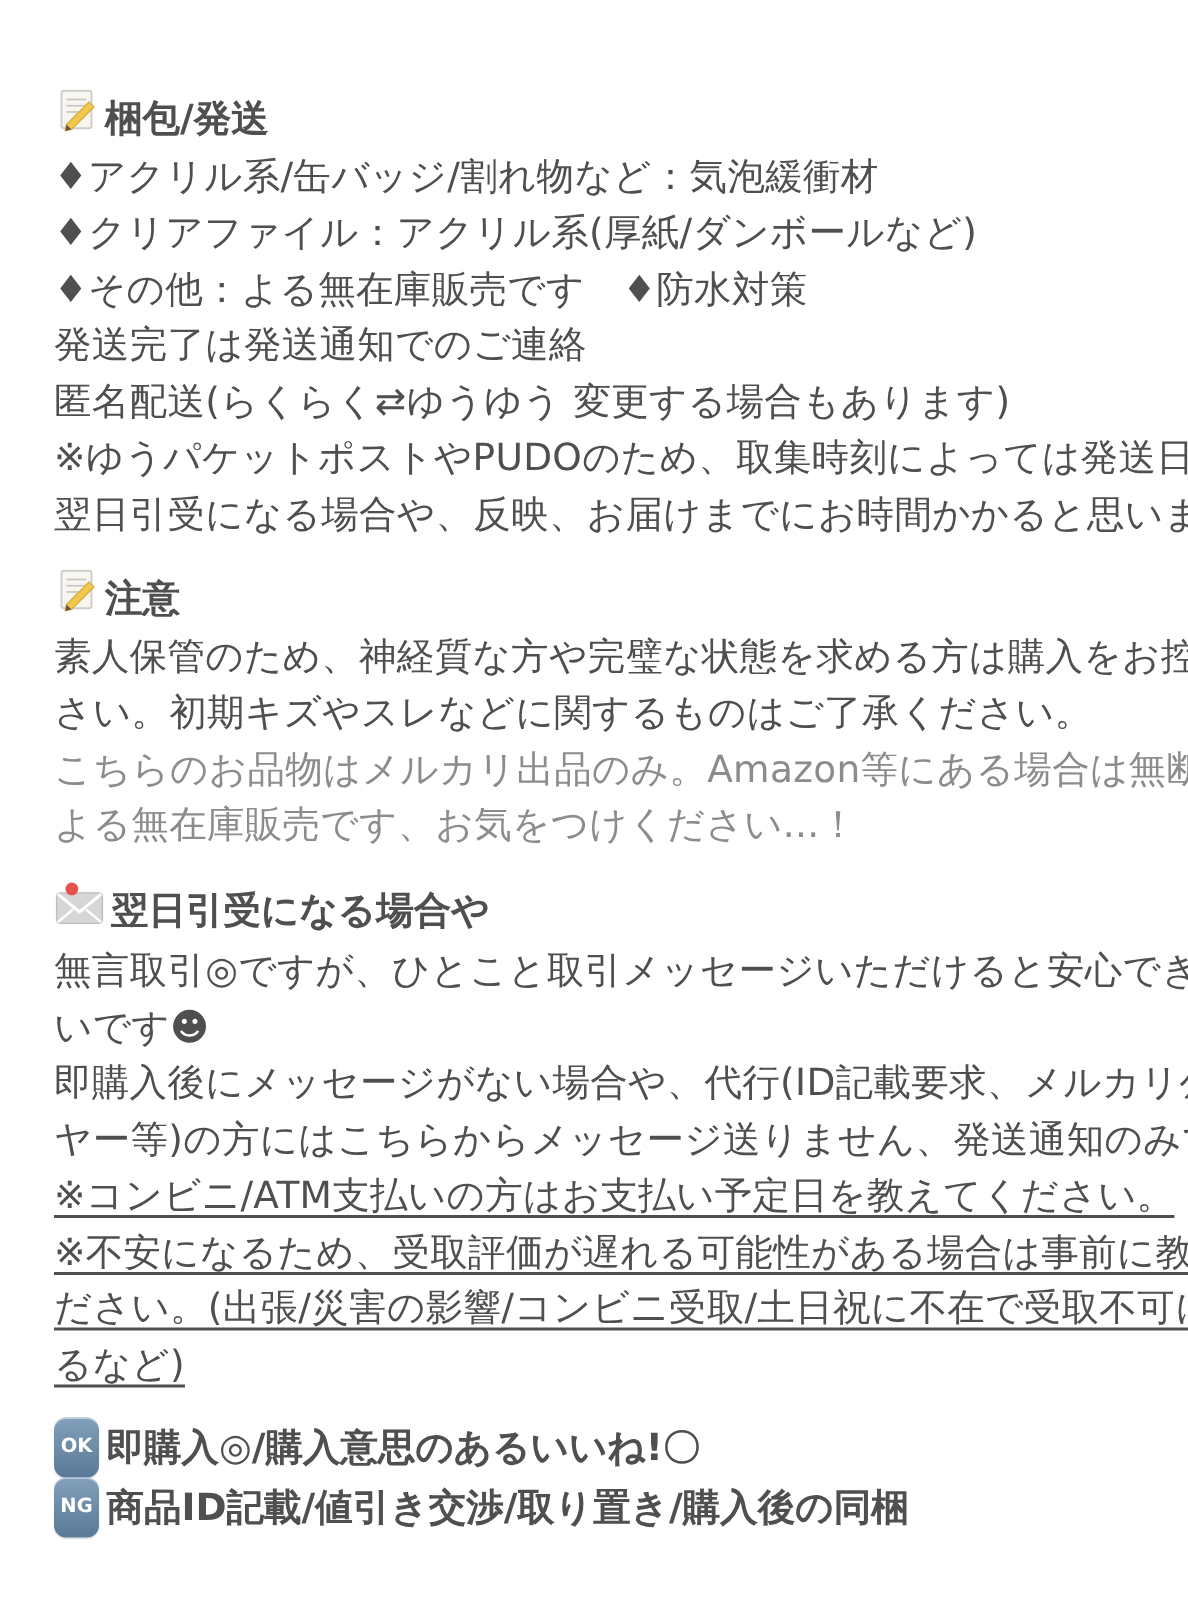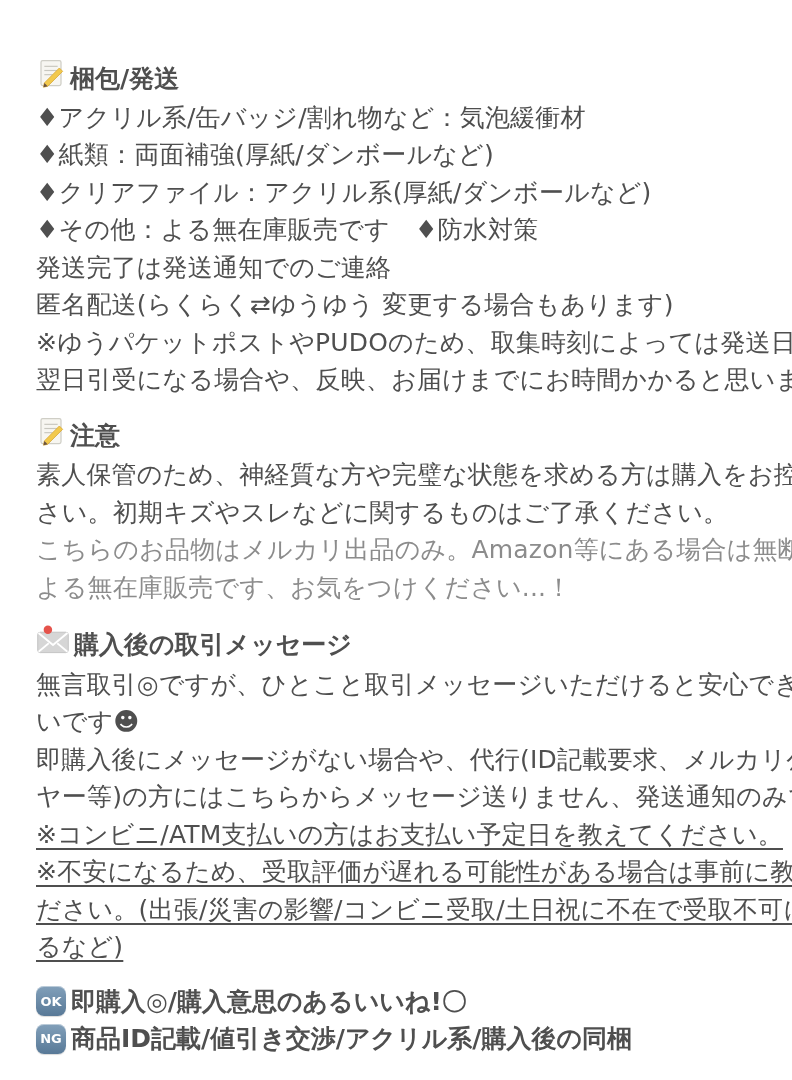--- a/index.html
+++ b/index.html
@@ -48,21 +48,21 @@
     line-height: 37.5px;
     font-weight: bold;
     white-space: nowrap;
   }
   .badges { margin-top: 17px; }
   .sq-badge {
     display: inline-flex;
     align-items: center;
     justify-content: center;
     width: 30px;
-    height: 30px;
+    height: 40px;
     border-radius: 8px;
     background: linear-gradient(#82a0ba, #587997);
     box-shadow: inset 0 1px 0 rgba(255,255,255,.45), 0 1px 1px rgba(0,0,0,.15);
     color: #ffffff;
     font-size: 13px;
     font-weight: bold;
     letter-spacing: 0;
   }
 </style>
 </head>
@@ -78,21 +78,20 @@
           <line x1="10" y1="10" x2="26" y2="10" stroke="#c8c7bf" stroke-width="1.4"></line>
           <line x1="10" y1="15" x2="26" y2="15" stroke="#c8c7bf" stroke-width="1.4"></line>
           <line x1="10" y1="20" x2="20" y2="20" stroke="#c8c7bf" stroke-width="1.4"></line>
           <polygon points="28,12 32,16 14,34 9,35 10,30" fill="#f2c94c" stroke="#d9a93a" stroke-width="1"></polygon>
           <polygon points="9,35 10,30 14,34" fill="#6b5340"></polygon>
         </svg>
       </span>
       <span class="title">梱包/発送</span>
     </div>
     <div class="line">♦アクリル系/缶バッジ/割れ物など：気泡緩衝材</div>
-    <div class="line">♦紙類：両面補強(厚紙/ダンボールなど)</div>
     <div class="line">♦クリアファイル：アクリル系(厚紙/ダンボールなど)</div>
     <div class="line">♦その他：よる無在庫販売です　♦防水対策</div>
     <div class="line">発送完了は発送通知でのご連絡</div>
     <div class="line">匿名配送(らくらく⇄ゆうゆう 変更する場合もあります)</div>
     <div class="line">※ゆうパケットポストやPUDOのため、取集時刻によっては発送日(通知)の</div>
     <div class="line">翌日引受になる場合や、反映、お届けまでにお時間かかると思います。</div>
   </div>
 
   <div class="section">
     <div class="section-header">
@@ -118,36 +117,36 @@
     <div class="section-header">
       <span class="icon">
         <svg width="34" height="32" viewBox="0 0 40 36">
           <rect x="2" y="10" width="36" height="24" rx="3" fill="#d6d6d6" stroke="#bdbdbd" stroke-width="1"></rect>
           <polyline points="3,11 20,25 37,11" fill="none" stroke="#ffffff" stroke-width="2.4"></polyline>
           <line x1="3" y1="33" x2="15" y2="23" stroke="#ffffff" stroke-width="2"></line>
           <line x1="37" y1="33" x2="25" y2="23" stroke="#ffffff" stroke-width="2"></line>
           <circle cx="14" cy="7" r="5" fill="#e5534b"></circle>
         </svg>
       </span>
-      <span class="title">購入後の取引メッセージ</span>
+      <span class="title">翌日引受になる場合や</span>
     </div>
     <div class="line">無言取引◎ですが、ひとこと取引メッセージいただけると安心できて嬉し</div>
     <div class="line">いです☻</div>
     <div class="line">即購入後にメッセージがない場合や、代行(ID記載要求、メルカリ公式バイ</div>
     <div class="line">ヤー等)の方にはこちらからメッセージ送りません、発送通知のみです。</div>
     <div class="line underlined">※コンビニ/ATM支払いの方はお支払い予定日を教えてください。</div>
     <div class="line underlined">※不安になるため、受取評価が遅れる可能性がある場合は事前に教えてく</div>
     <div class="line underlined">ださい。(出張/災害の影響/コンビニ受取/土日祝に不在で受取不可にしてい</div>
     <div class="line underlined">るなど)</div>
   </div>
 
   <div class="badges">
     <div class="badge-line">
       <span class="sq-badge">OK</span>
       <span>即購入◎/購入意思のあるいいね!〇</span>
     </div>
     <div class="badge-line">
       <span class="sq-badge">NG</span>
-      <span>商品ID記載/値引き交渉/アクリル系/購入後の同梱</span>
+      <span>商品ID記載/値引き交渉/取り置き/購入後の同梱</span>
     </div>
   </div>
 
 </div>
 
 </body></html>

